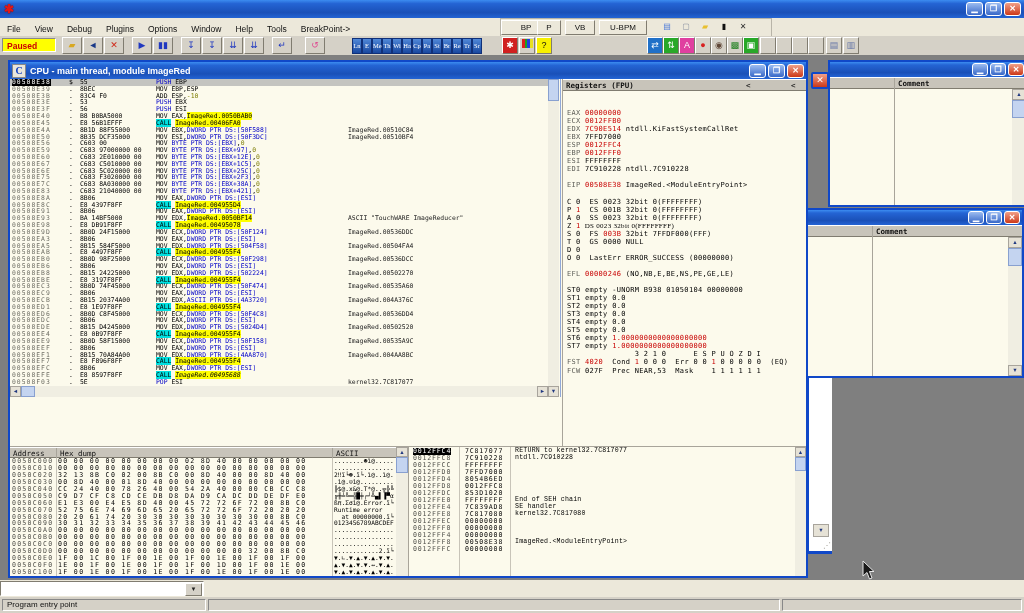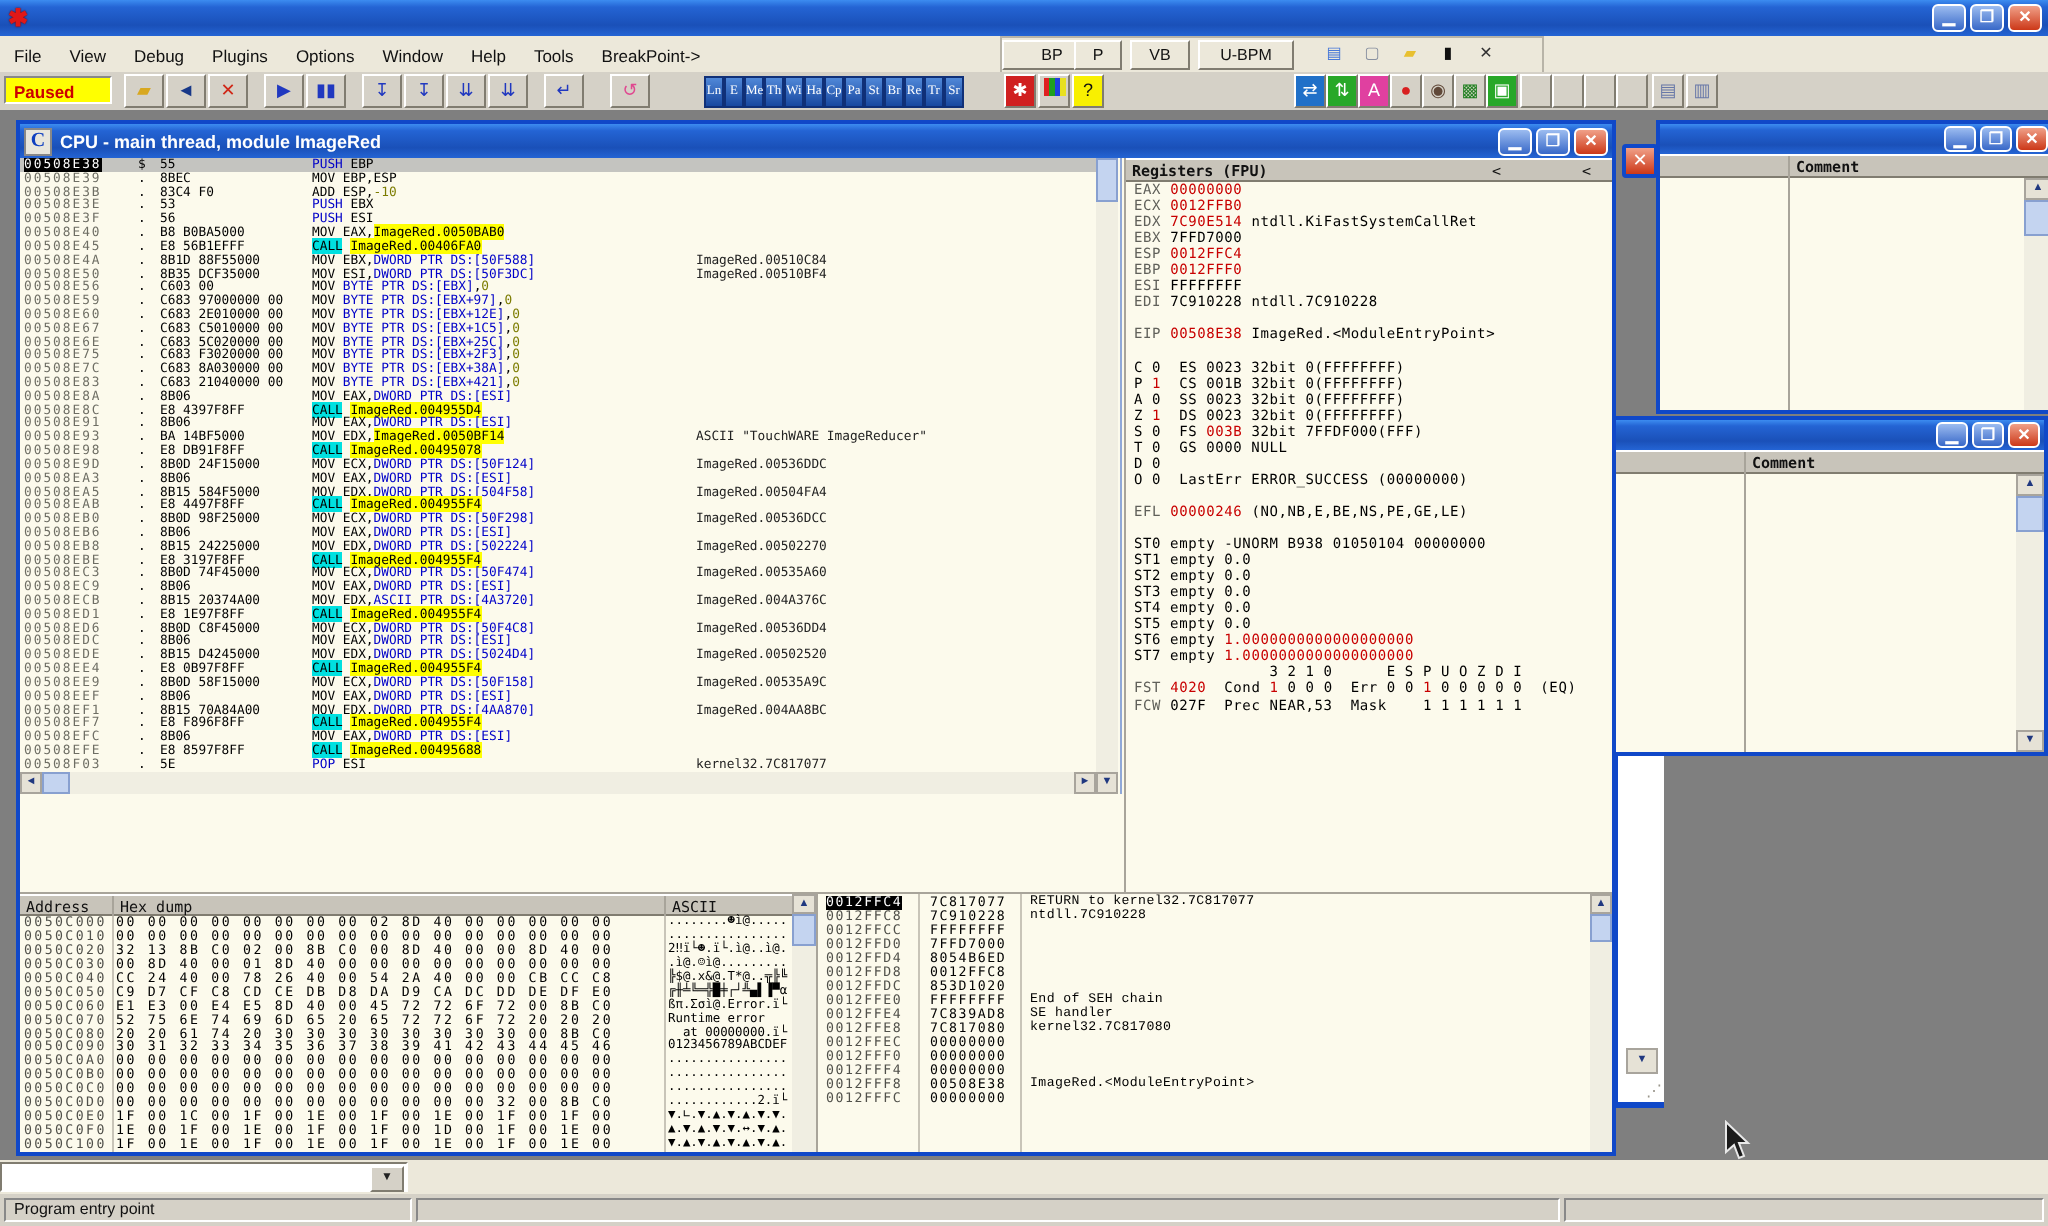--- a/index.html
+++ b/index.html
@@ -217,21 +217,21 @@
             <div class="dr"><span class="c-addr">00508ED1</span><span class="c-sym">.</span><span class="c-bytes">E8 1E97F8FF</span><span class="c-ins"><span class="t-c" style="position: static;">CALL</span><span class="t-k" style="position: static;"> </span><span class="t-y" style="position: static;">ImageRed.004955F4</span></span><span class="c-cmt"></span></div>
             <div class="dr"><span class="c-addr">00508ED6</span><span class="c-sym">.</span><span class="c-bytes">8B0D C8F45000</span><span class="c-ins"><span class="t-k" style="position: static;">MOV ECX,</span><span class="t-b" style="position: static;">DWORD PTR DS:[50F4C8]</span></span><span class="c-cmt">ImageRed.00536DD4</span></div>
             <div class="dr"><span class="c-addr">00508EDC</span><span class="c-sym">.</span><span class="c-bytes">8B06</span><span class="c-ins"><span class="t-k" style="position: static;">MOV EAX,</span><span class="t-b" style="position: static;">DWORD PTR DS:[ESI]</span></span><span class="c-cmt"></span></div>
             <div class="dr"><span class="c-addr">00508EDE</span><span class="c-sym">.</span><span class="c-bytes">8B15 D4245000</span><span class="c-ins"><span class="t-k" style="position: static;">MOV EDX,</span><span class="t-b" style="position: static;">DWORD PTR DS:[5024D4]</span></span><span class="c-cmt">ImageRed.00502520</span></div>
             <div class="dr"><span class="c-addr">00508EE4</span><span class="c-sym">.</span><span class="c-bytes">E8 0B97F8FF</span><span class="c-ins"><span class="t-c" style="position: static;">CALL</span><span class="t-k" style="position: static;"> </span><span class="t-y" style="position: static;">ImageRed.004955F4</span></span><span class="c-cmt"></span></div>
             <div class="dr"><span class="c-addr">00508EE9</span><span class="c-sym">.</span><span class="c-bytes">8B0D 58F15000</span><span class="c-ins"><span class="t-k" style="position: static;">MOV ECX,</span><span class="t-b" style="position: static;">DWORD PTR DS:[50F158]</span></span><span class="c-cmt">ImageRed.00535A9C</span></div>
             <div class="dr"><span class="c-addr">00508EEF</span><span class="c-sym">.</span><span class="c-bytes">8B06</span><span class="c-ins"><span class="t-k" style="position: static;">MOV EAX,</span><span class="t-b" style="position: static;">DWORD PTR DS:[ESI]</span></span><span class="c-cmt"></span></div>
             <div class="dr"><span class="c-addr">00508EF1</span><span class="c-sym">.</span><span class="c-bytes">8B15 70A84A00</span><span class="c-ins"><span class="t-k" style="position: static;">MOV EDX,</span><span class="t-b" style="position: static;">DWORD PTR DS:[4AA870]</span></span><span class="c-cmt">ImageRed.004AA8BC</span></div>
             <div class="dr"><span class="c-addr">00508EF7</span><span class="c-sym">.</span><span class="c-bytes">E8 F896F8FF</span><span class="c-ins"><span class="t-c" style="position: static;">CALL</span><span class="t-k" style="position: static;"> </span><span class="t-y" style="position: static;">ImageRed.004955F4</span></span><span class="c-cmt"></span></div>
             <div class="dr"><span class="c-addr">00508EFC</span><span class="c-sym">.</span><span class="c-bytes">8B06</span><span class="c-ins"><span class="t-k" style="position: static;">MOV EAX,</span><span class="t-b" style="position: static;">DWORD PTR DS:[ESI]</span></span><span class="c-cmt"></span></div>
-            <div class="dr"><span class="c-addr">00508EFE</span><span class="c-sym">.</span><span class="c-bytes">E8 8597F8FF</span><span class="c-ins"><span class="t-c" style="position: static;">CALL</span><span class="t-k" style="position: static;"> </span><span class="t-y" style="position: static;">ImageRed.00495688</span></span><span class="c-cmt"></span></div>
+            <div class="dr"><span class="c-addr">00508EFE</span><span class="c-sym">.</span><span class="c-bytes">E8 8597F8FF</span><span class="c-ins"><span class="t-c" style="position: static;">CALL</span><span class="t-k" style="position: static;"> </span><span class="t-y" style="position: static; font-style: italic;">ImageRed.00495688</span></span><span class="c-cmt"></span></div>
             <div class="dr"><span class="c-addr">00508F03</span><span class="c-sym">.</span><span class="c-bytes">5E</span><span class="c-ins"><span class="t-b" style="position: static;">POP</span><span class="t-k" style="position: static;"> ESI</span></span><span class="c-cmt">kernel32.7C817077</span></div>
           </div>
 
         <div class="sb abs" style="left:538px;top:0;width:11px;height:318px;">
           <span class="sb-thumb" style="left:0;top:0;width:11px;height:22px;"></span>
           <span class="sb-btn" style="left:0;top:307px;width:11px;height:11px;">▼</span>
         </div>
         <span class="vline" style="left:550px;top:0;height:318px;background:#90A8D8;"></span>
 
         <div class="sb abs" style="left:0;top:307px;width:538px;height:11px;">
@@ -240,36 +240,36 @@
           <span class="sb-btn" style="right:0;top:0;width:11px;height:11px;">►</span>
         </div>
 
 
         <div class="abs" style="left:552px;top:0;width:244px;height:367px;background:#FCFAEC;border-left:1px solid #A8A49A;box-sizing:border-box;">
           <div class="hdrbar" style="height:12px;position:relative;">
             <span style="position:absolute;left:3px;top:1px;">Registers (FPU)</span>
             <span style="position:absolute;left:183px;top:1px;font-weight:normal;">&lt;</span>
             <span style="position:absolute;left:228px;top:1px;font-weight:normal;">&lt;</span>
           </div>
-          <div id="regs" class="mono" style="padding-top:0;">
+          <div id="regs" class="mono" style="padding-top:18px;">
               <div class="rl"><span class="t-n" style="position: static;">EAX </span><span class="t-r" style="position: static;">00000000</span></div>
               <div class="rl"><span class="t-n" style="position: static;">ECX </span><span class="t-r" style="position: static;">0012FFB0</span></div>
               <div class="rl"><span class="t-n" style="position: static;">EDX </span><span class="t-r" style="position: static;">7C90E514</span><span class="t-k" style="position: static;"> ntdll.KiFastSystemCallRet</span></div>
               <div class="rl"><span class="t-n" style="position: static;">EBX </span><span class="t-k" style="position: static;">7FFD7000</span></div>
               <div class="rl"><span class="t-n" style="position: static;">ESP </span><span class="t-r" style="position: static;">0012FFC4</span></div>
               <div class="rl"><span class="t-n" style="position: static;">EBP </span><span class="t-r" style="position: static;">0012FFF0</span></div>
               <div class="rl"><span class="t-n" style="position: static;">ESI </span><span class="t-k" style="position: static;">FFFFFFFF</span></div>
               <div class="rl"><span class="t-n" style="position: static;">EDI </span><span class="t-k" style="position: static;">7C910228 ntdll.7C910228</span></div>
               <div class="rl"></div>
               <div class="rl"><span class="t-n" style="position: static;">EIP </span><span class="t-r" style="position: static;">00508E38</span><span class="t-k" style="position: static;"> ImageRed.&lt;ModuleEntryPoint&gt;</span></div>
               <div class="rl"></div>
               <div class="rl"><span class="t-k" style="position: static;">C 0  ES 0023 32bit 0(FFFFFFFF)</span></div>
               <div class="rl"><span class="t-k" style="position: static;">P </span><span class="t-r" style="position: static;">1</span><span class="t-k" style="position: static;">  CS 001B 32bit 0(FFFFFFFF)</span></div>
               <div class="rl"><span class="t-k" style="position: static;">A 0  SS 0023 32bit 0(FFFFFFFF)</span></div>
-              <div class="rl"><span class="t-k" style="position: static;">Z </span><span class="t-r" style="position: static;">1</span><span class="t-k" style="position: static;">  DS 0023 32bit 0(FFFFFFFF)</span></div>
+              <div class="rl"><span class="t-k" style="position: static;">Z </span><span class="t-r" style="position: static;">1</span><span class="t-k" style="position: static; font-family: Liberation Serif, serif;">  DS 0023 32bit 0(FFFFFFFF)</span></div>
               <div class="rl"><span class="t-k" style="position: static;">S 0  FS </span><span class="t-r" style="position: static;">003B</span><span class="t-k" style="position: static;"> 32bit 7FFDF000(FFF)</span></div>
               <div class="rl"><span class="t-k" style="position: static;">T 0  GS 0000 NULL</span></div>
               <div class="rl"><span class="t-k" style="position: static;">D 0</span></div>
               <div class="rl"><span class="t-k" style="position: static;">O 0  LastErr ERROR_SUCCESS (00000000)</span></div>
               <div class="rl"></div>
               <div class="rl"><span class="t-n" style="position: static;">EFL </span><span class="t-r" style="position: static;">00000246</span><span class="t-k" style="position: static;"> (NO,NB,E,BE,NS,PE,GE,LE)</span></div>
               <div class="rl"></div>
               <div class="rl"><span class="t-k" style="position: static;">ST0 empty -UNORM B938 01050104 00000000</span></div>
               <div class="rl"><span class="t-k" style="position: static;">ST1 empty 0.0</span></div>
               <div class="rl"><span class="t-k" style="position: static;">ST2 empty 0.0</span></div>

